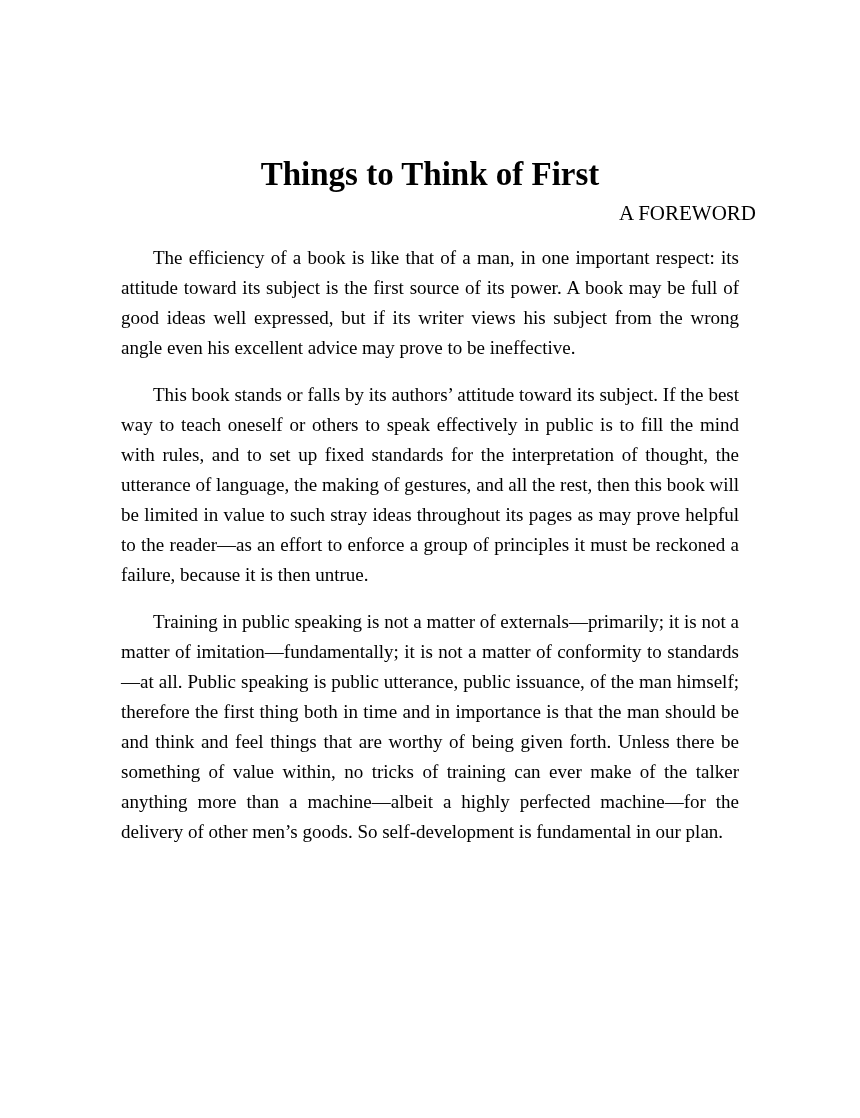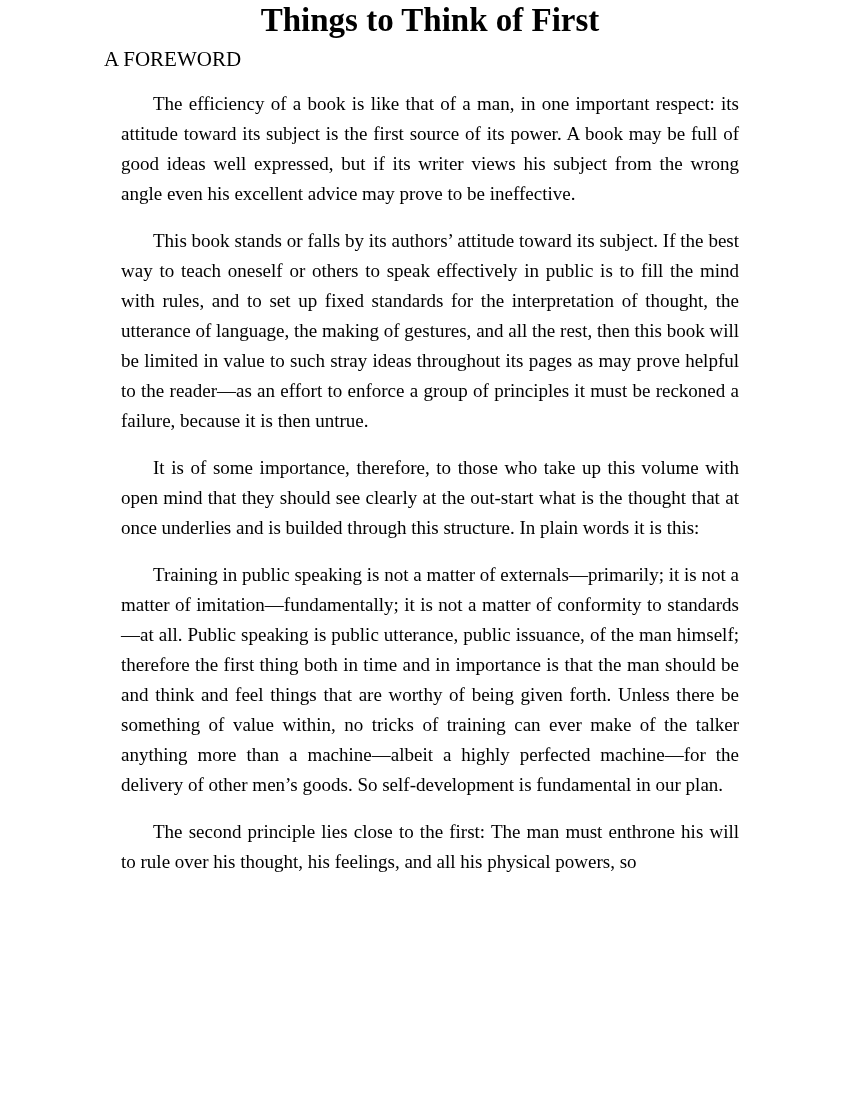--- a/index.html
+++ b/index.html
@@ -7,56 +7,55 @@
     padding: 0;
     background: #ffffff;
   }
   .page {
     position: relative;
     width: 860px;
     height: 1118px;
     background: #ffffff;
     color: #000000;
     box-sizing: border-box;
+    padding-top: 154px;
     overflow: hidden;
     font-family: "Liberation Serif", "DejaVu Serif", serif;
   }
   .content {
     width: 652px;
     margin: 0 auto;
   }
   .book-title {
     font-size: 33px;
     line-height: 40px;
     font-weight: 700;
     text-align: center;
     margin: 0 0 6px 0;
   }
   .book-subtitle {
     font-size: 21px;
     line-height: 26px;
     font-weight: 400;
-    text-align: left;
+    text-align: right;
     margin: 0 0 9px 0;
   }
   .para {
     font-size: 19px;
     line-height: 30px;
     text-align: justify;
     text-indent: 32px;
     margin: 17px;
     word-spacing: normal;
   }
 </style>
 </head>
 <body>
 
 <div class="page">
   <div class="content">
     <h1 class="book-title">Things to Think of First</h1>
     <h2 class="book-subtitle">A FOREWORD</h2>
     <p class="para">The efficiency of a book is like that of a man, in one important respect: its attitude toward its subject is the first source of its power. A book may be full of good ideas well expressed, but if its writer views his subject from the wrong angle even his excellent advice may prove to be ineffective.</p>
     <p class="para">This book stands or falls by its authors’ attitude toward its subject. If the best way to teach oneself or others to speak effectively in public is to fill the mind with rules, and to set up fixed standards for the interpretation of thought, the utterance of language, the making of gestures, and all the rest, then this book will be limited in value to such stray ideas throughout its pages as may prove helpful to the reader—as an effort to enforce a group of principles it must be reckoned a failure, because it is then untrue.</p>
-    <p class="para">It is of some importance, therefore, to those who take up this volume with open mind that they should see clearly at the out-start what is the thought that at once underlies and is builded through this structure. In plain words it is this:</p>
     <p class="para">Training in public speaking is not a matter of externals—primarily; it is not a matter of imitation—fundamentally; it is not a matter of conformity to standards—at all. Public speaking is public utterance, public issuance, of the man himself; therefore the first thing both in time and in importance is that the man should be and think and feel things that are worthy of being given forth. Unless there be something of value within, no tricks of training can ever make of the talker anything more than a machine—albeit a highly perfected machine—for the delivery of other men’s goods. So self-development is fundamental in our plan.</p>
-    <p class="para">The second principle lies close to the first: The man must enthrone his will to rule over his thought, his feelings, and all his physical powers, so</p>
   </div>
 </div>
 
 </body></html>

